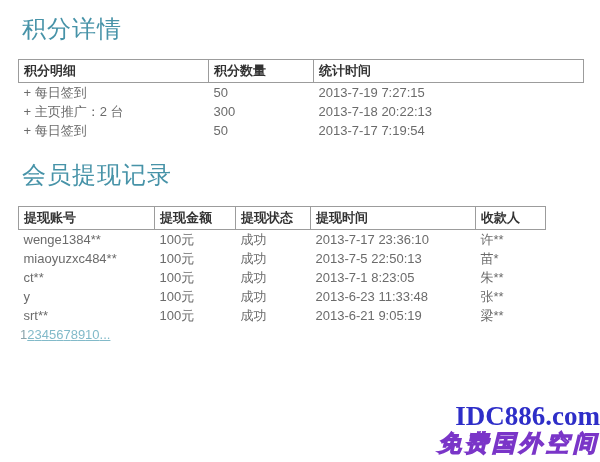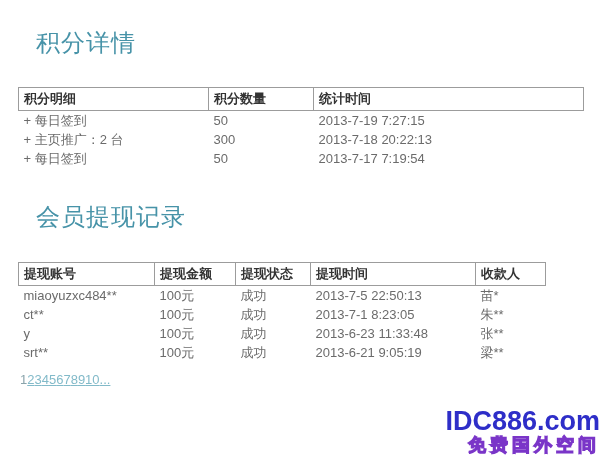--- a/index.html
+++ b/index.html
@@ -2,51 +2,51 @@
 <html><head>
 <meta charset="utf-8">
 <style>
   html,body{margin:0;padding:0;}
   body{
     width:600px;height:462px;background:#ffffff;position:relative;overflow:hidden;
     font-family:"Liberation Sans", sans-serif;
   }
   .section-title{
     color:#4793a8;font-size:24px;font-weight:400;line-height:1.1;
-    margin:16px;padding:14px 0 15px 20px;letter-spacing:1px;
+    margin:2px;padding:14px 0 15px 20px;letter-spacing:1px;
   }
   .section-title.second{padding-top:20px;}
   table.tbl{
     border-collapse:collapse;table-layout:fixed;margin-left:18px;
     font-size:13px;color:#6b6b6b;
   }
   table.tbl th{
     border:1px solid #9c9c9c;text-align:left;font-weight:bold;color:#333333;
     padding:2px 0 2px 5px;height:18px;font-size:13px;white-space:nowrap;overflow:hidden;margin-left:32px;
   }
   table.tbl td{
     padding:0 0 0 5px;height:19px;line-height:19px;white-space:nowrap;overflow:hidden;
   }
   .pagination{
-    margin:10px 0 0 20px;font-size:13px;line-height:16px;
+    margin:2px 0 0 20px;font-size:13px;line-height:16px;
   }
   .pagination .pg-current{color:#8aa4ab;text-decoration:none;}
   .pagination a{
     color:#82bac9;text-decoration:underline;cursor:pointer;
   }
   .watermark{
     position:absolute;right:0;bottom:6px;text-align:right;pointer-events:none;
   }
   .wm-line1{
-    font-family:Liberation Sans, sans-serif;font-weight:bold;font-size:27px;line-height:1;
+    font-family:Liberation Serif, serif;font-weight:bold;font-size:27px;line-height:1;
     color:#2e2ec8;letter-spacing:0;margin-top:36px;
   }
   .wm-line2{
-    font-family:"DejaVu Serif", serif;font-weight:bold;
-    font-size:18px;line-height:1.15;letter-spacing:4px;
+    font-family:"DejaVu Serif", serif;font-weight:bold;font-style:italic;
+    font-size:23px;line-height:1.15;letter-spacing:4px;
     color:rgba(255,255,255,0.15);
     -webkit-text-stroke:1.2px #7a35c8;
   }
 </style>
 </head>
 <body>
 
 <div>
 
   <h2 class="section-title">积分详情</h2>
@@ -97,20 +97,27 @@
       <tr>
           <th>提现账号</th>
           <th>提现金额</th>
           <th>提现状态</th>
           <th>提现时间</th>
           <th>收款人</th>
         </tr>
     </thead>
     <tbody>
         <tr>
+          <td>wenge1384**</td>
+          <td>100元</td>
+          <td>成功</td>
+          <td>2013-7-17 23:36:10</td>
+          <td>许**</td>
+        </tr>
+        <tr>
           <td>miaoyuzxc484**</td>
           <td>100元</td>
           <td>成功</td>
           <td>2013-7-5 22:50:13</td>
           <td>苗*</td>
         </tr>
         <tr>
           <td>ct**</td>
           <td>100元</td>
           <td>成功</td>

